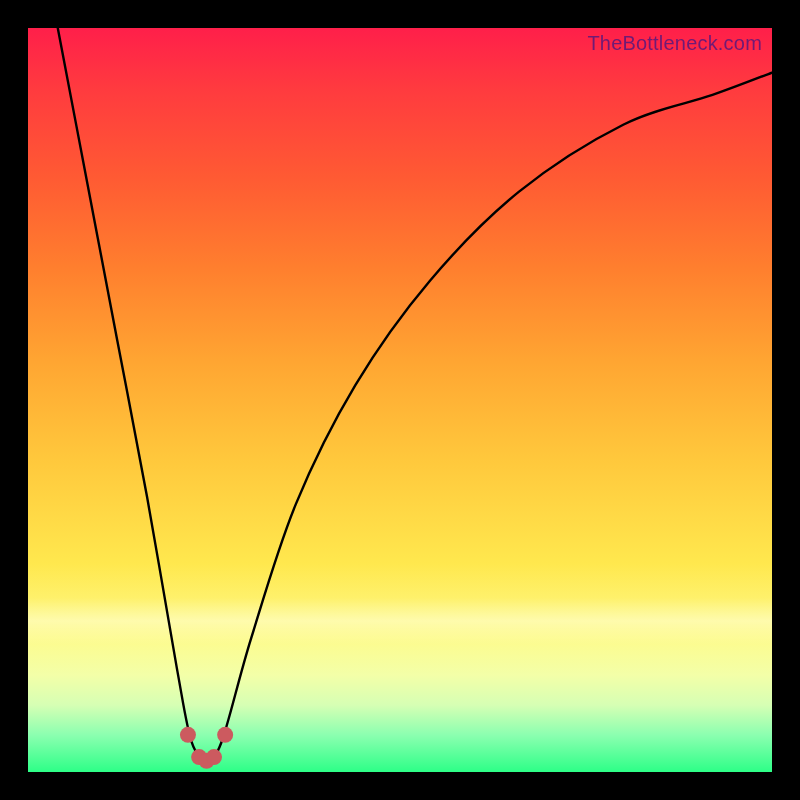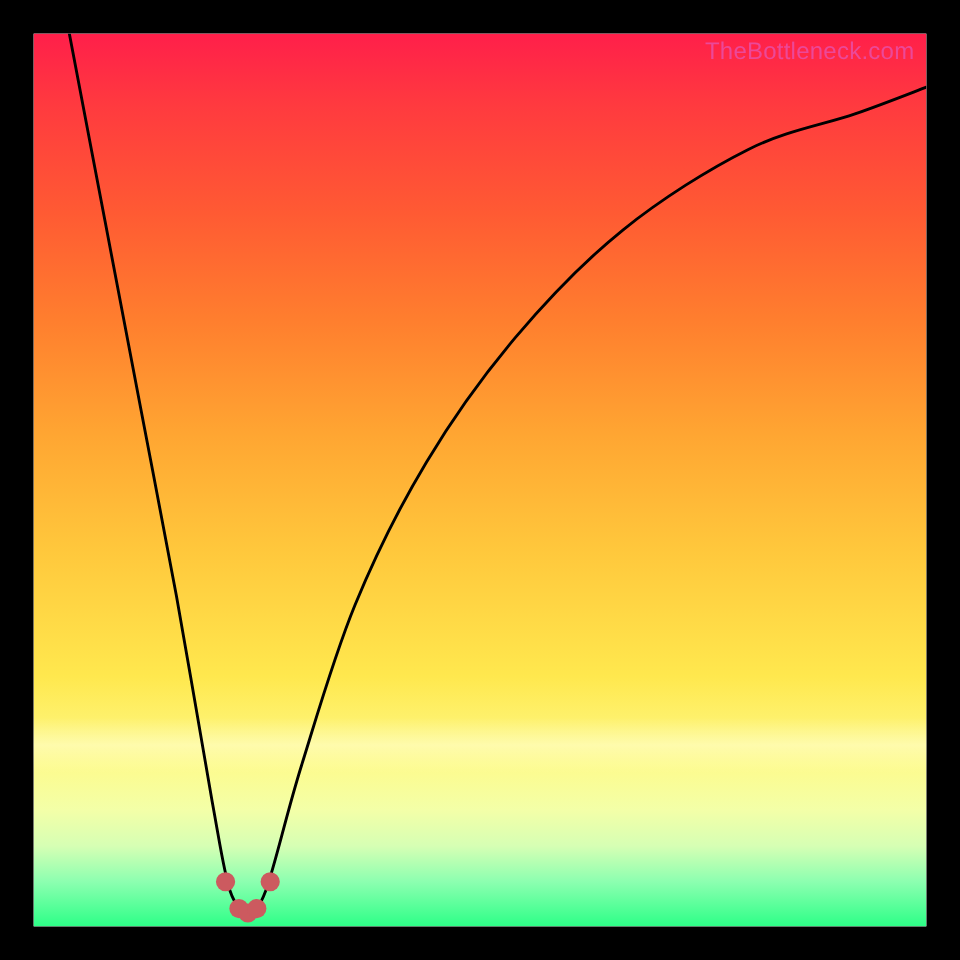--- a/index.html
+++ b/index.html
@@ -45,21 +45,21 @@
     left: 0; right: 0;
     top: 570px;
     height: 46px;
     background: linear-gradient(to bottom, rgba(255,255,200,0.0), rgba(255,255,210,0.55), rgba(255,255,200,0.0));
     pointer-events: none;
   }
   .watermark {
     position: absolute;
     top: 4px;
     right: 10px;
-    color: #ec4899;
+    color: #701a75;
     font-size: 20px;
     font-weight: 500;
     letter-spacing: 0.2px;
     user-select: none;
   }
   svg.curve {
     position: absolute;
     left: 0; top: 0;
     width: 744px;
     height: 744px;

